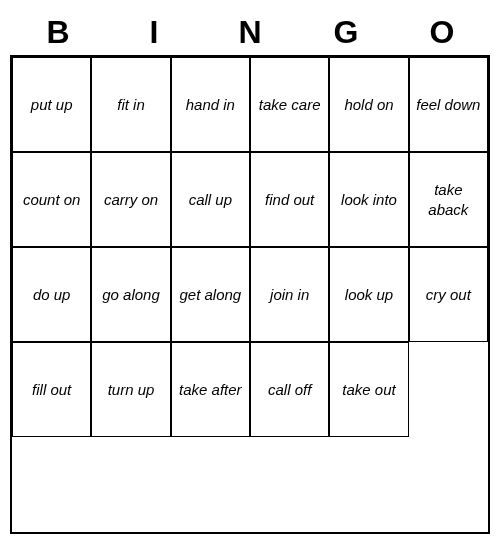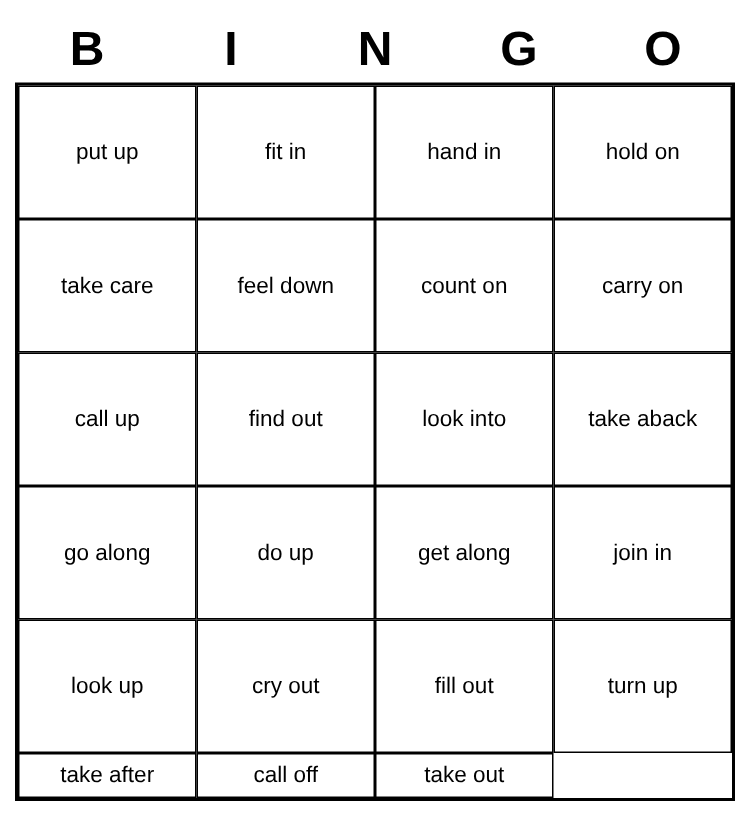--- a/index.html
+++ b/index.html
@@ -34,24 +34,25 @@
       flex: 1;
       text-align: center;
       font-size: 32px;
       font-weight: bold;
       padding: 4px 0;
       border: none;
     }
 
     .bingo-grid {
       display: grid;
-      grid-template-columns: repeat(4, 1fr);
+      grid-template-columns: repeat(6, 1fr);
       grid-template-rows: repeat(5, 1fr);
       border: 2px solid #000;
       flex: 1;
+      font-style: italic;
     }
 
     .bingo-cell {
       border: 1px solid #000;
       display: flex;
       align-items: center;
       justify-content: center;
       text-align: center;
       font-size: 15px;
       line-height: 1.3;
@@ -66,31 +67,31 @@
   <div class="header-cell">B</div>
       <div class="header-cell">I</div>
       <div class="header-cell">N</div>
       <div class="header-cell">G</div>
       <div class="header-cell">O</div>
     </div>
   <div class="bingo-grid">
   <div class="bingo-cell">put up</div>
       <div class="bingo-cell">fit in</div>
       <div class="bingo-cell">hand in</div>
+      <div class="bingo-cell">take care</div>
       <div class="bingo-cell">hold on</div>
-      <div class="bingo-cell">take care</div>
       <div class="bingo-cell">feel down</div>
       <div class="bingo-cell">count on</div>
       <div class="bingo-cell">carry on</div>
       <div class="bingo-cell">call up</div>
       <div class="bingo-cell">find out</div>
       <div class="bingo-cell">look into</div>
       <div class="bingo-cell">take aback</div>
+      <div class="bingo-cell">do up</div>
       <div class="bingo-cell">go along</div>
-      <div class="bingo-cell">do up</div>
       <div class="bingo-cell">get along</div>
       <div class="bingo-cell">join in</div>
       <div class="bingo-cell">look up</div>
       <div class="bingo-cell">cry out</div>
       <div class="bingo-cell">fill out</div>
       <div class="bingo-cell">turn up</div>
       <div class="bingo-cell">take after</div>
       <div class="bingo-cell">call off</div>
       <div class="bingo-cell">take out</div>
     </div>

